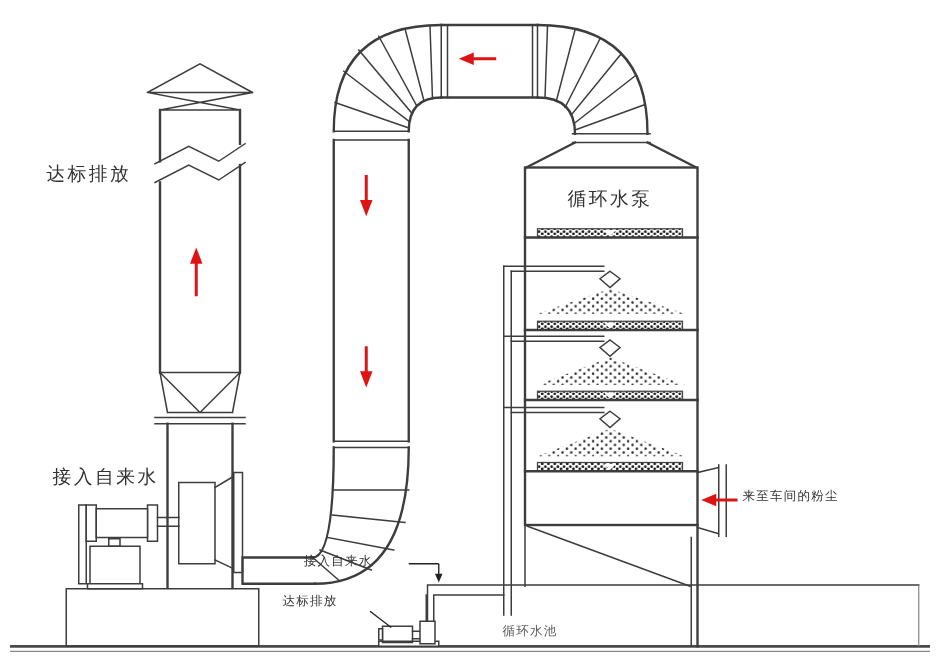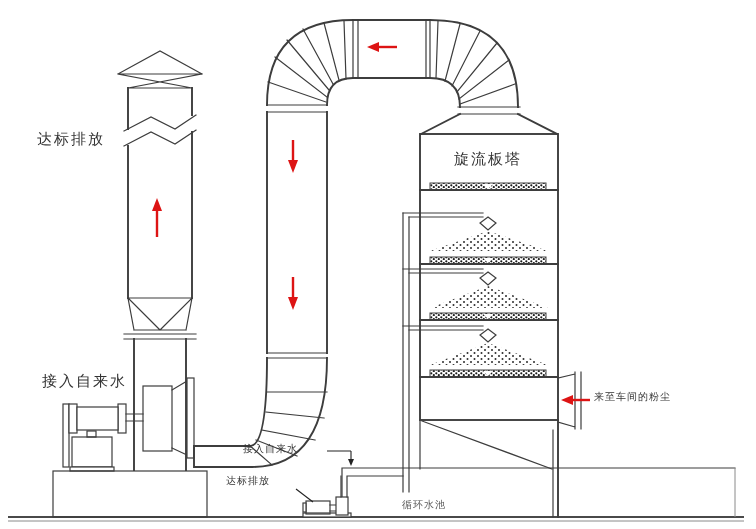--- a/index.html
+++ b/index.html
@@ -211,20 +211,20 @@
         <polygon class="arrowhd" points="367,47 379,42 379,52"></polygon>
   </g>
   <g>
     <path class="arrowln" d="M590,400 H572"></path>
         <polygon class="arrowhd" points="561,400 573,395 573,405"></polygon>
   </g>
 </svg>
 
 <div class="lbl" style="left:37px;top:130px;">达标排放</div>
 <div class="lbl" style="left:42px;top:372px;">接入自来水</div>
-<div class="lbl" style="left:454px;top:150px;">旋流板塔</div>
+<div class="lbl" style="left:454px;top:150px;">循环水泵</div>
 <div class="lbl-sm" style="left:243px;top:442px;">接入自来水</div>
 <div class="lbl-sm" style="left:226px;top:474px;">达标排放</div>
 <div class="lbl-sm lbl-pool" style="left:402px;top:498px;">循环水池</div>
 <div class="lbl-sm" style="left:594px;top:390px;">来至车间的粉尘</div>
 
 
 </div>
 
 </body></html>

